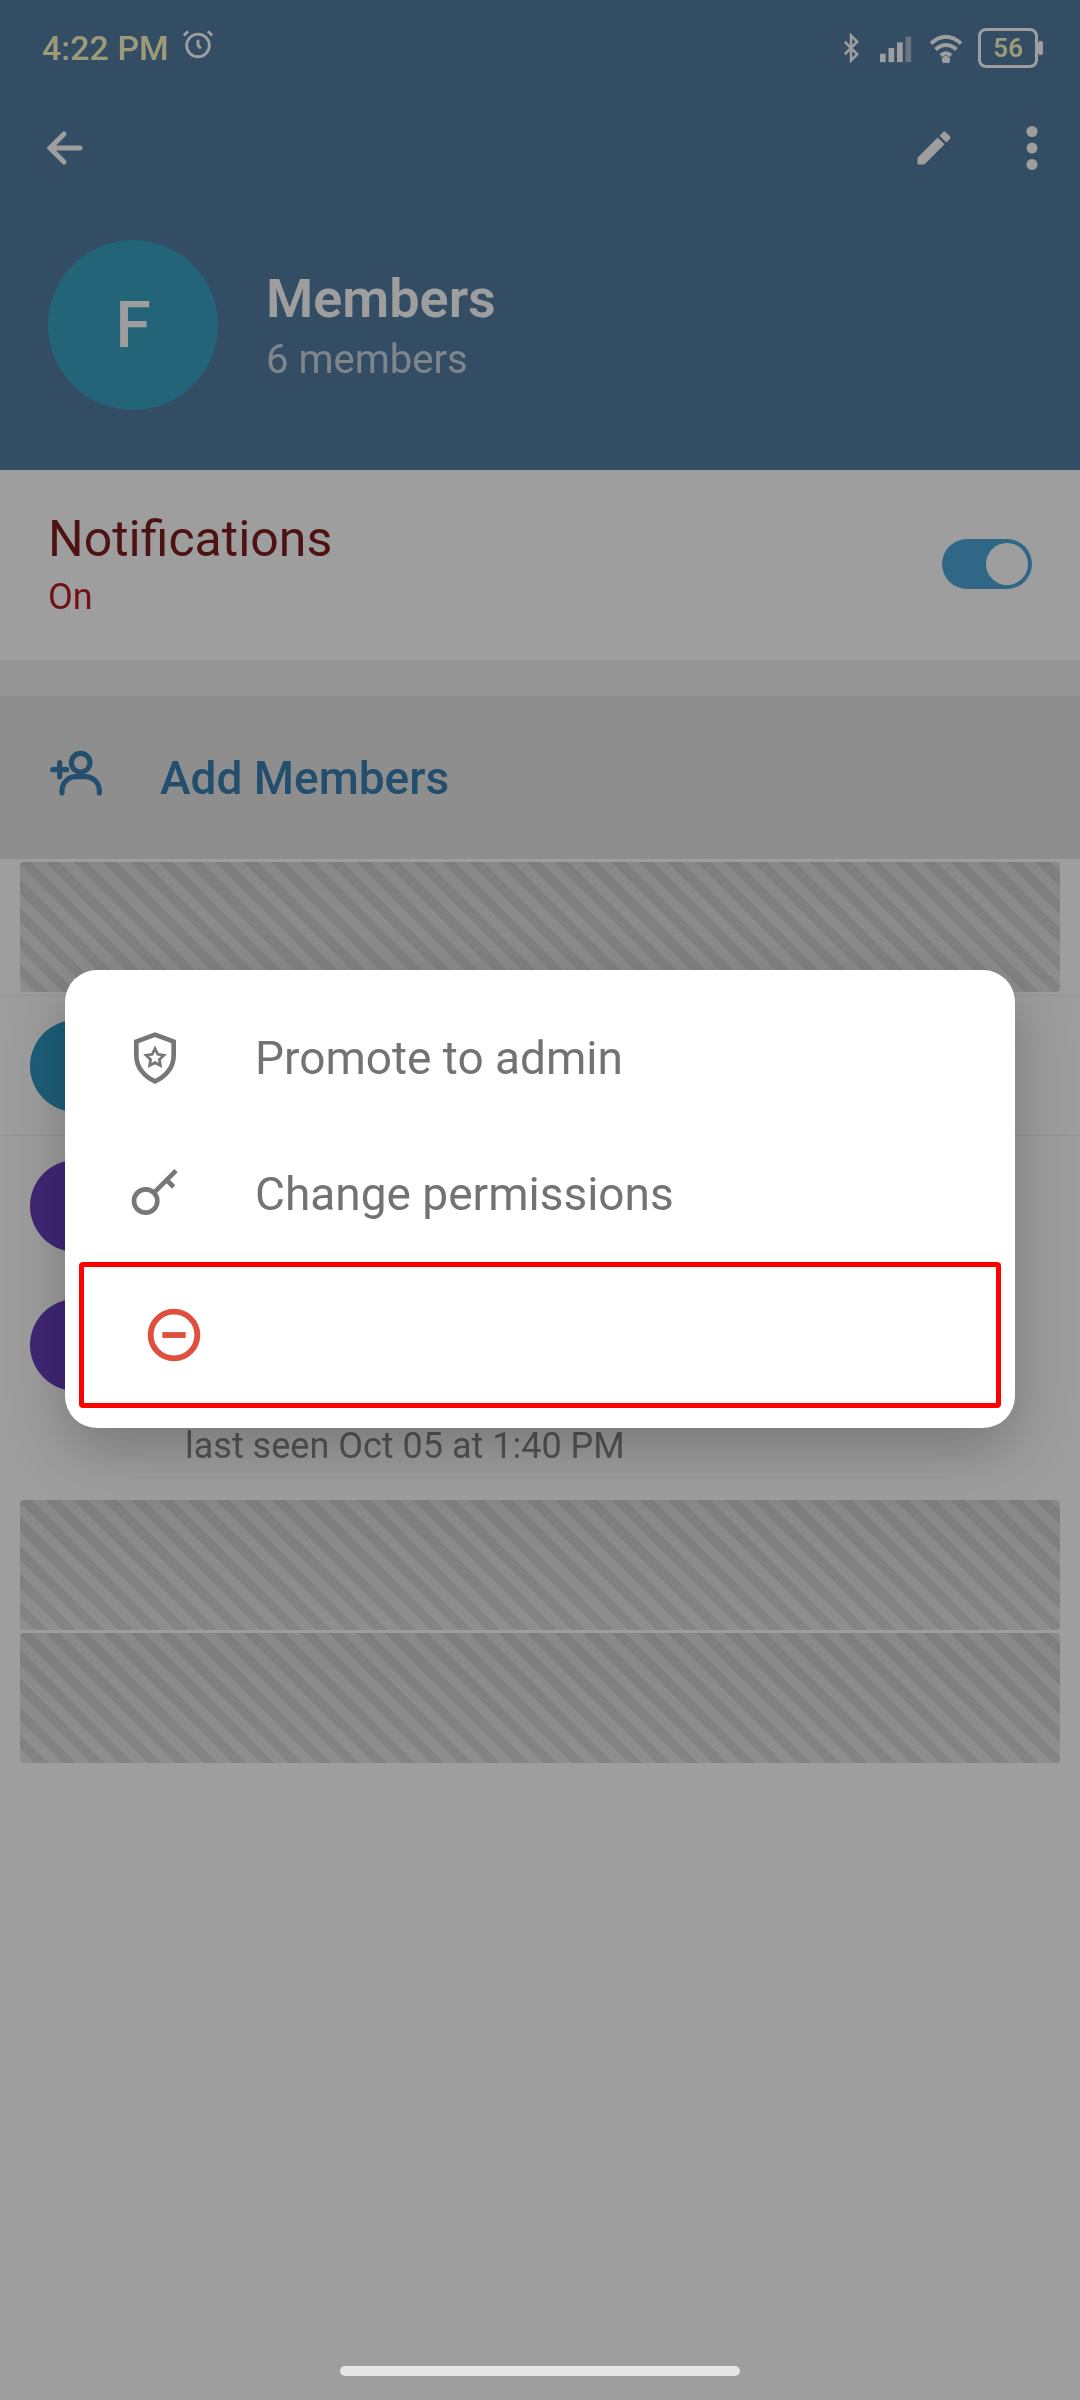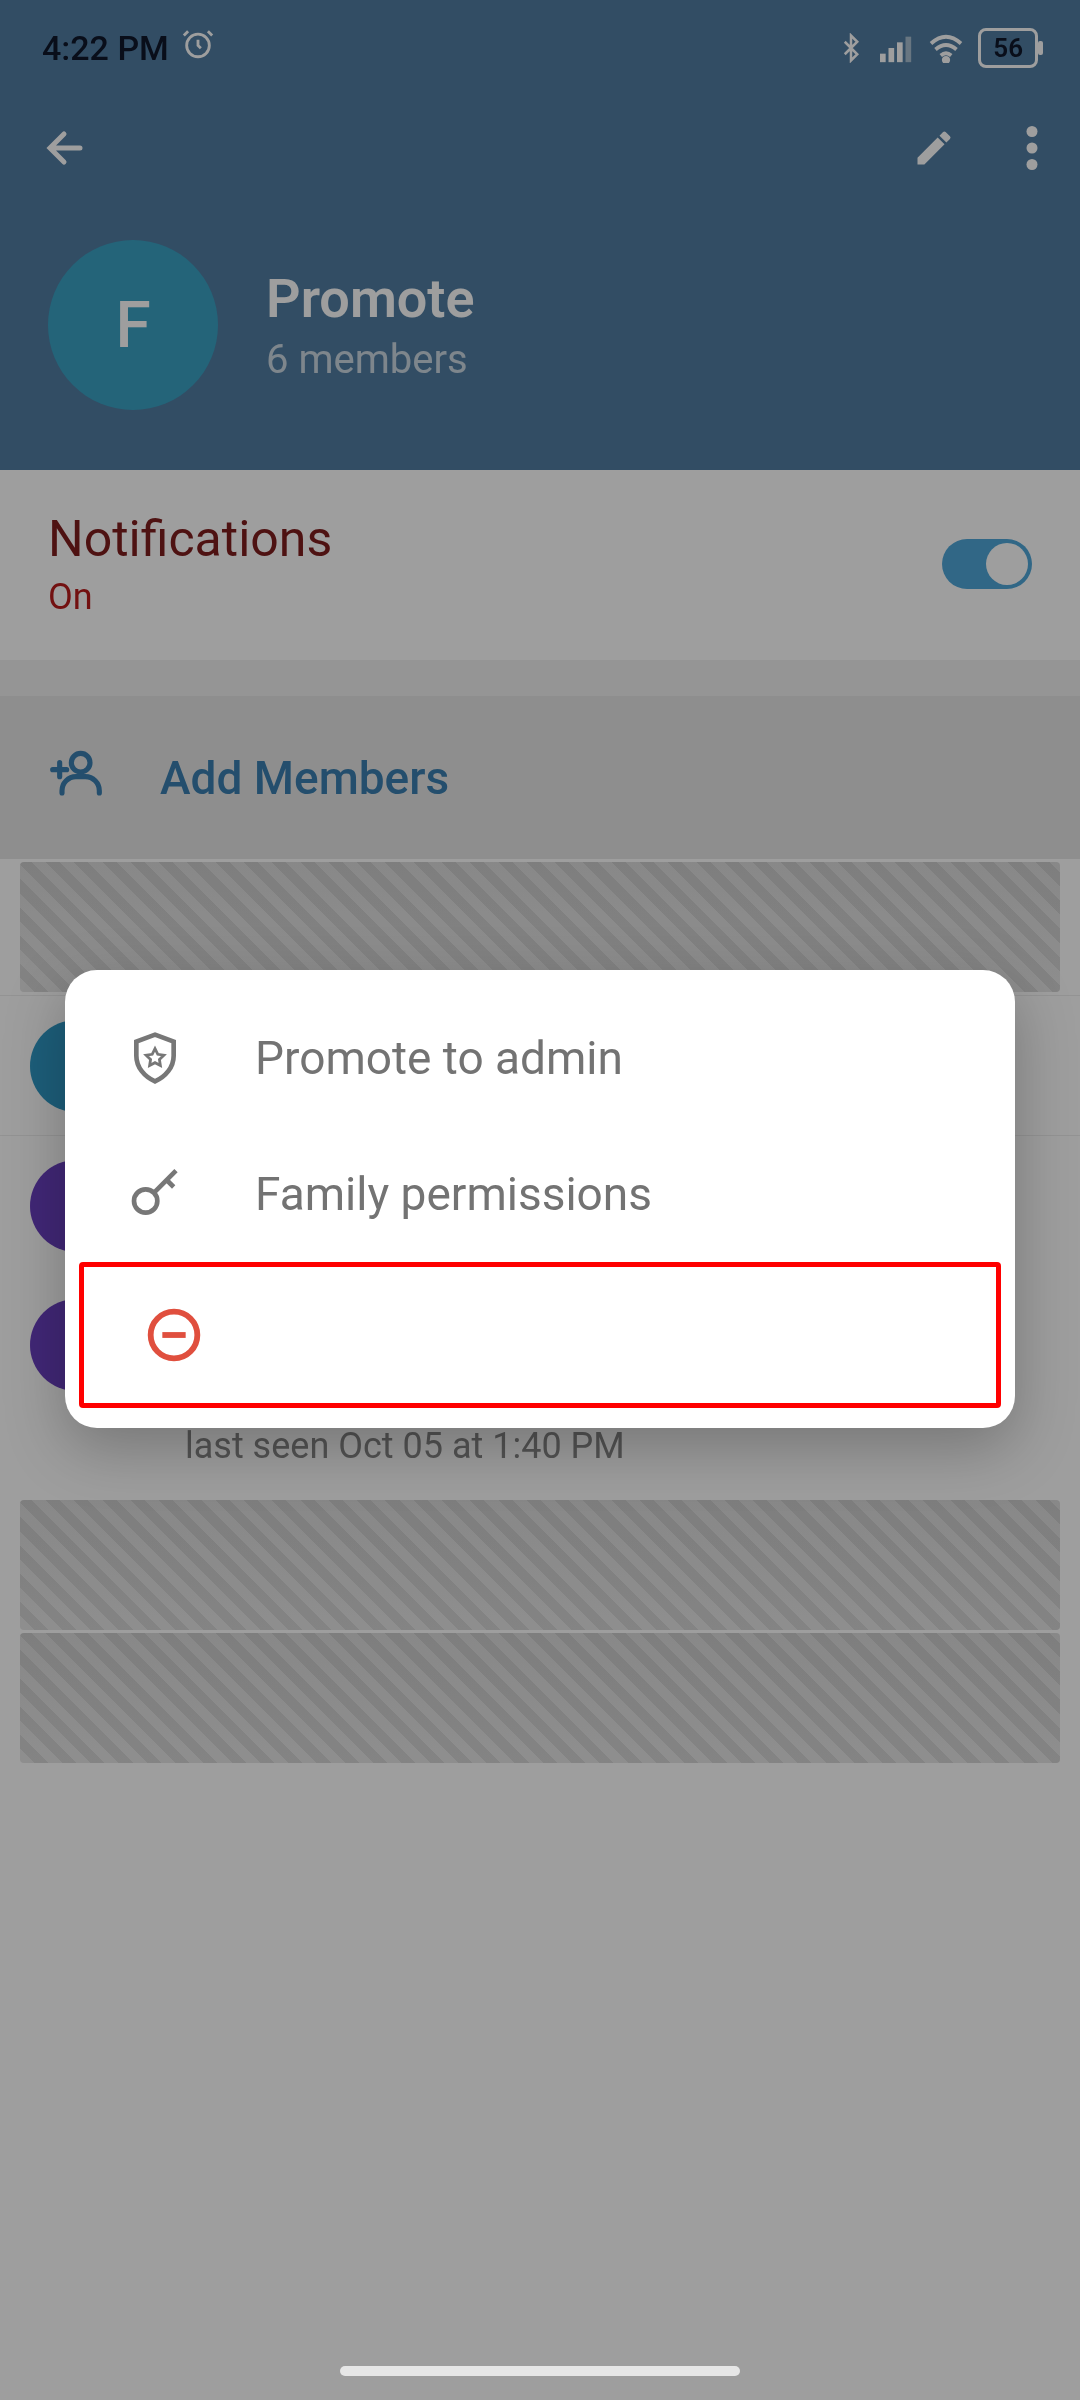--- a/index.html
+++ b/index.html
@@ -17,21 +17,21 @@
   
   .status-bar {
     position: absolute;
     top: 0; left: 0; right: 0;
     height: 95px;
     background: #517da2;
     display: flex;
     align-items: center;
     justify-content: space-between;
     padding: 0 42px;
-    color: #0f172a;
+    color: #fef9c3;
     font-size: 34px;
     font-weight: 500;
     z-index: 10;
   }
   .status-left { display: flex; align-items: center; gap: 12px; }
   .status-right { display: flex; align-items: center; gap: 14px; }
   .status-right svg { display: block; }
   .battery-box {
     display: inline-flex;
     align-items: center;
@@ -272,21 +272,21 @@
             <circle cx="3" cy="21" r="3"></circle>
           </svg>
       </span>
     </div>
   </div>
   <div class="header-profile">
     <div class="avatar">
       <span>F</span>
     </div>
     <div class="profile-text">
-      <div class="title">Promote</div>
+      <div class="title">Members</div>
       <div class="subtitle">6 members</div>
     </div>
   </div>
 </div>
 
 <div class="content">
   <div class="notifications-row">
     <div class="notifications-text">
       <div class="label">Notifications</div>
       <div class="state">On</div>
@@ -338,21 +338,21 @@
     </span>
     <span>Promote to admin</span>
   </div>
   <div class="popup-item">
     <span class="icon-slot">
       <svg width="56" height="56" viewBox="0 0 24 24" fill="none" stroke="#777" stroke-width="2">
           <circle cx="8" cy="15" r="5"></circle>
           <path d="M11.5 11.5L21 2M17 6l3 3"></path>
         </svg>
     </span>
-    <span>Family permissions</span>
+    <span>Change permissions</span>
   </div>
   <div class="highlight-box">
     <div class="popup-item danger">
       <span class="icon-slot">
         <svg width="56" height="56" viewBox="0 0 24 24" fill="none" stroke="#e04f3e" stroke-width="2.5">
             <circle cx="12" cy="12" r="10"></circle>
             <path d="M7 12h10"></path>
           </svg>
       </span>
     </div>

